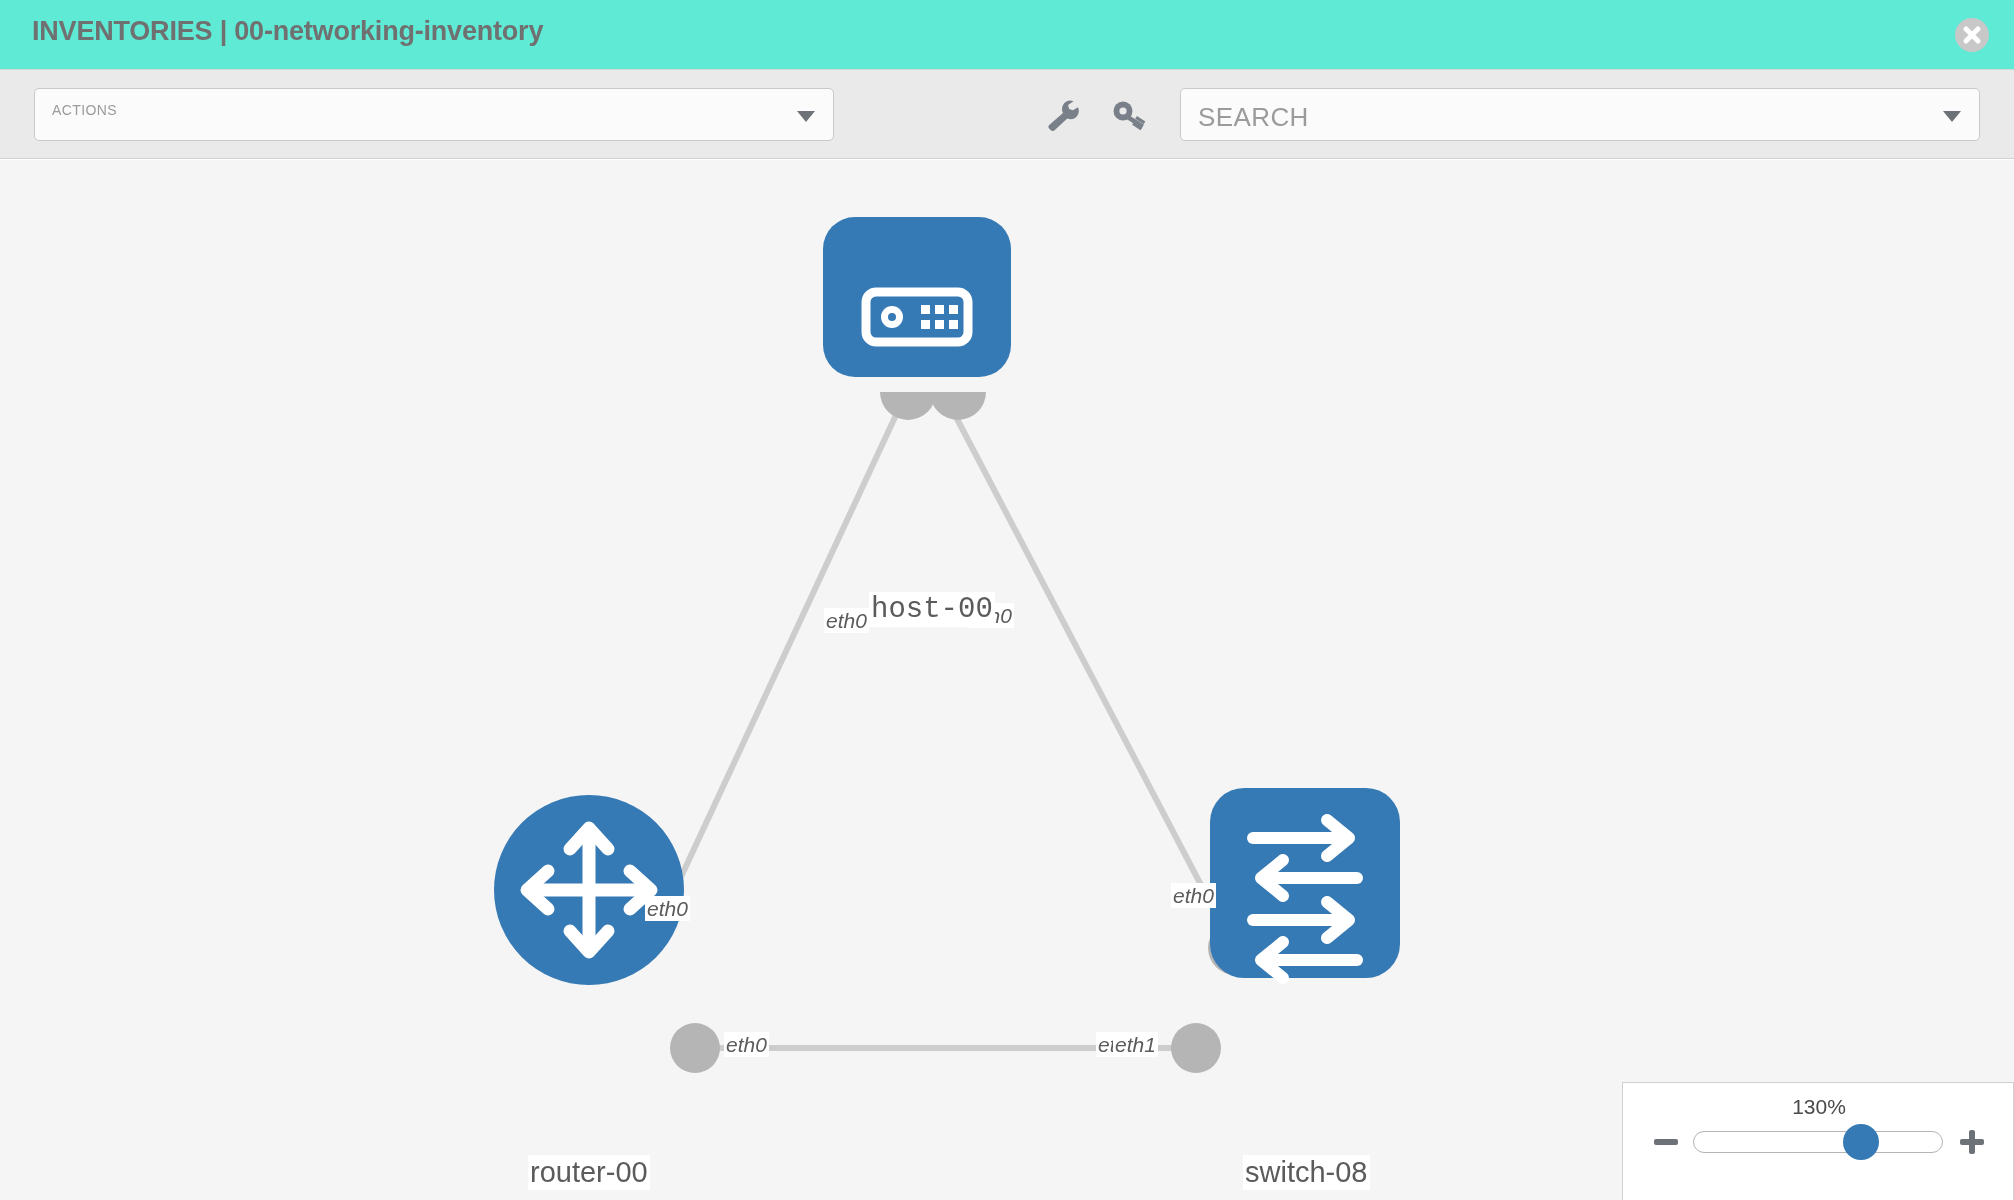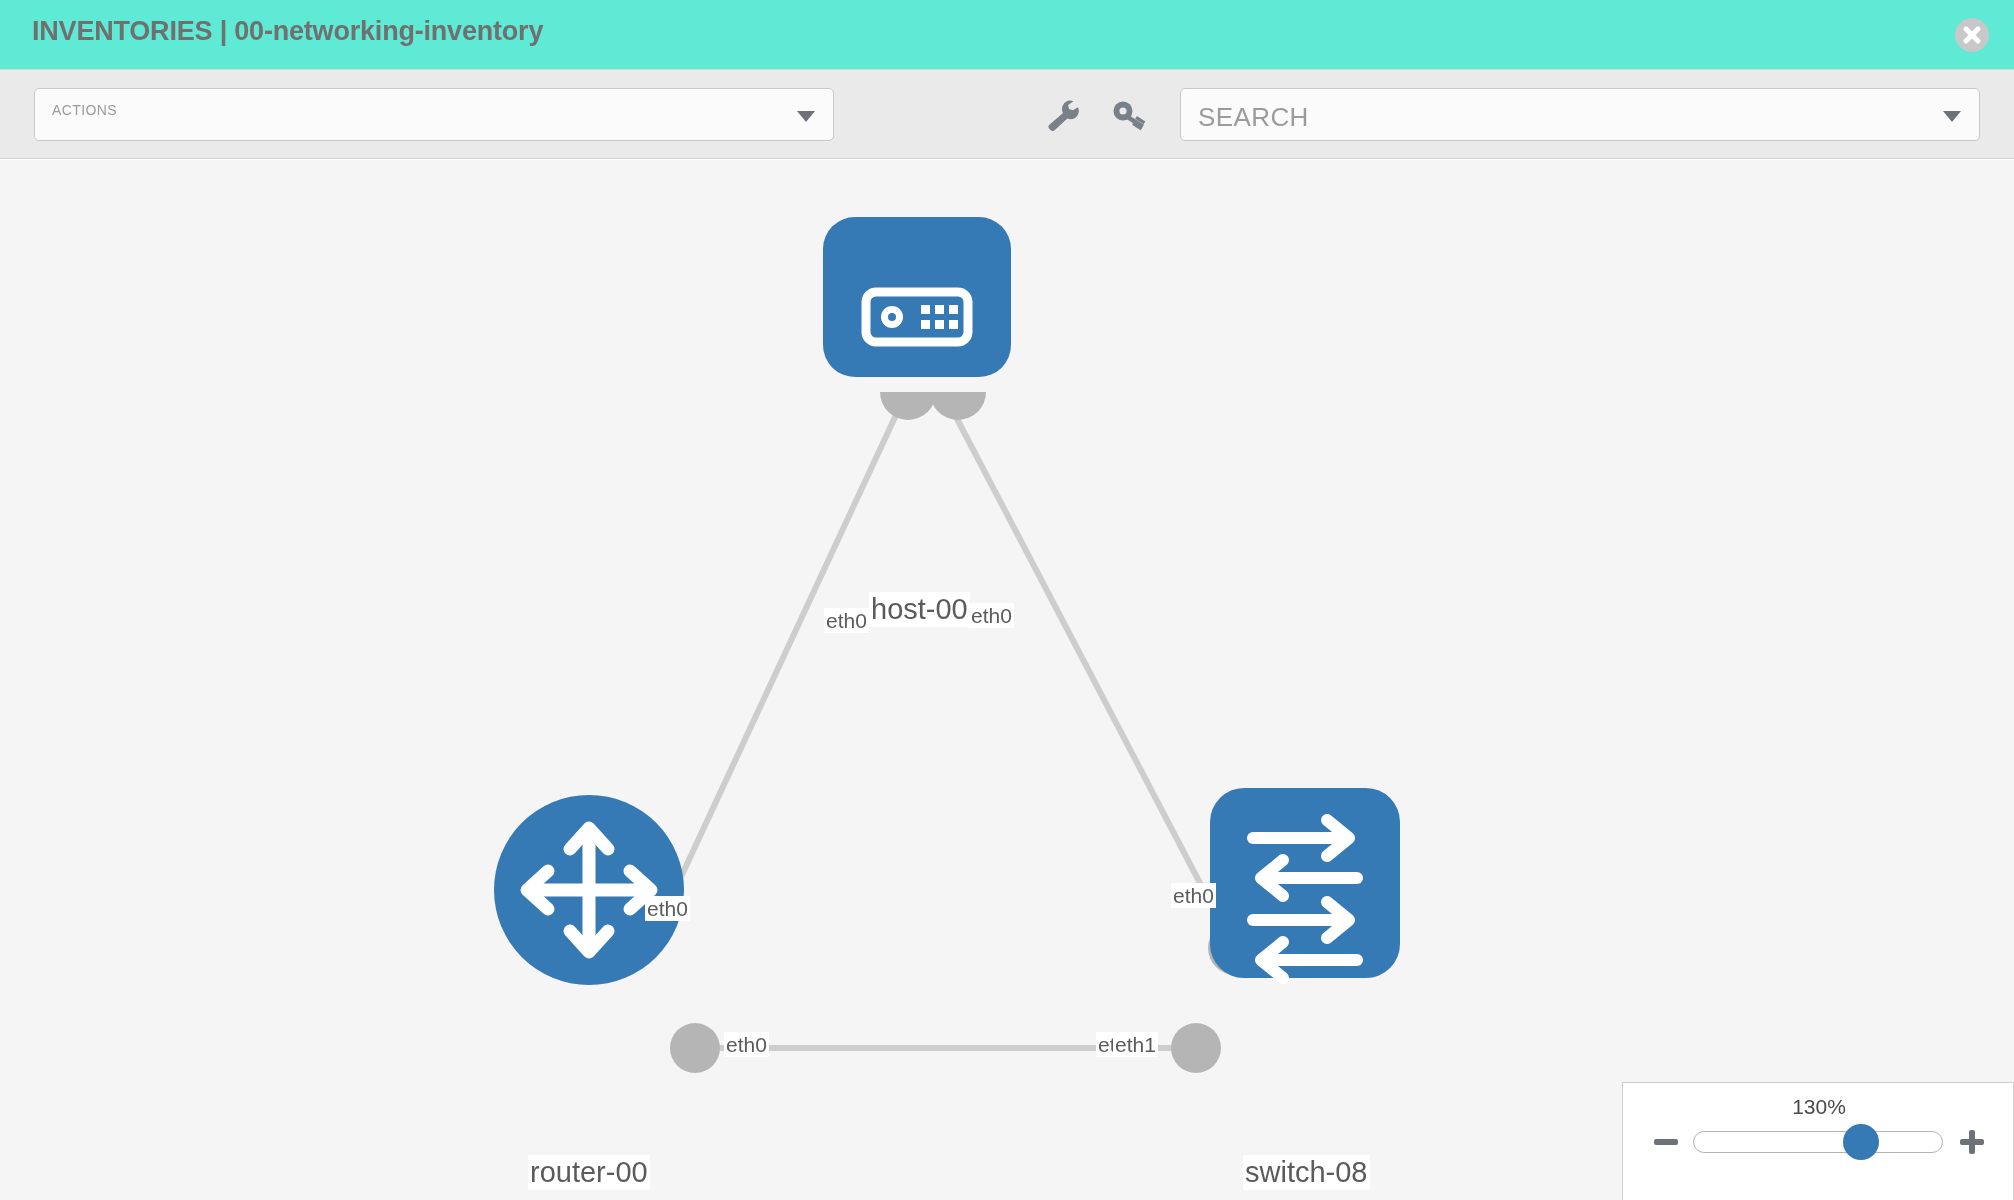--- a/index.html
+++ b/index.html
@@ -121,20 +121,21 @@
   .topology-svg { position: absolute; top: 0; left: 0; }
 
   .edge-label {
     position: absolute;
     background: #ffffff;
     color: #5b5b5b;
     font-size: 21px;
     line-height: 25px;
     padding: 0 2px;
     white-space: nowrap;
+    font-style: italic;
   }
   .node-label {
     position: absolute;
     background: #ffffff;
     color: #5b5b5b;
     font-size: 29px;
     line-height: 35px;
     padding: 0 2px;
     white-space: nowrap;
   }
@@ -291,21 +292,21 @@
         <path d="M1253 760 L1345 760"></path>
           <path d="M1327 742 L1349 760 L1327 778"></path>
         <path d="M1357 800 L1265 800"></path>
           <path d="M1283 782 L1261 800 L1283 818"></path>
       </g>
     </g>
   </svg>
 
   <div class="edge-label" style="left:824px; top:448px;">eth0</div>
   <div class="edge-label" style="left:969px; top:443px;">eth0</div>
-  <div class="node-label" style="left:869px; top:432px;">host-00</div>
+  <div class="node-label" style="left:869px; top:432px;font-family:Liberation Mono, monospace;">host-00</div>
 
   <div class="edge-label" style="left:645px; top:736px;">eth0</div>
   <div class="edge-label" style="left:1171px; top:723px;">eth0</div>
 
   <div class="edge-label" style="left:724px; top:872px;">eth0</div>
   <div class="edge-label" style="left:1096px; top:872px;">eth0</div>
   <div class="edge-label" style="left:1113px; top:872px;text-align:center;">eth1</div>
 
   <div class="node-label" style="left:528px; top:995px;">router-00</div>
   <div class="node-label" style="left:1243px; top:995px;">switch-08</div>

